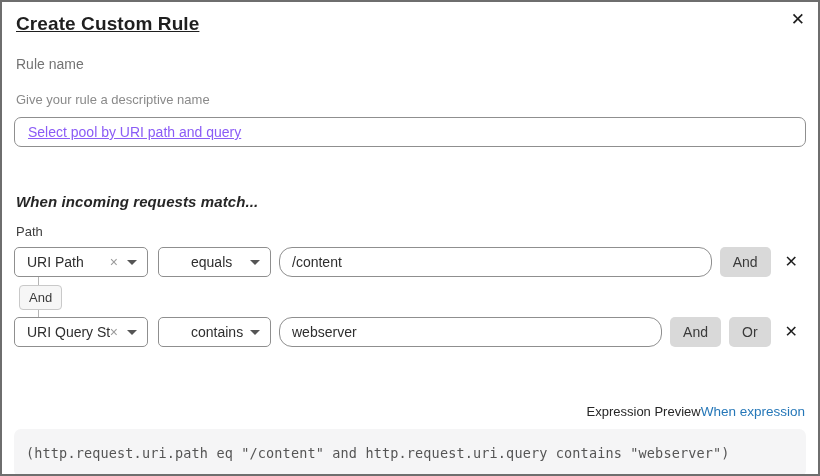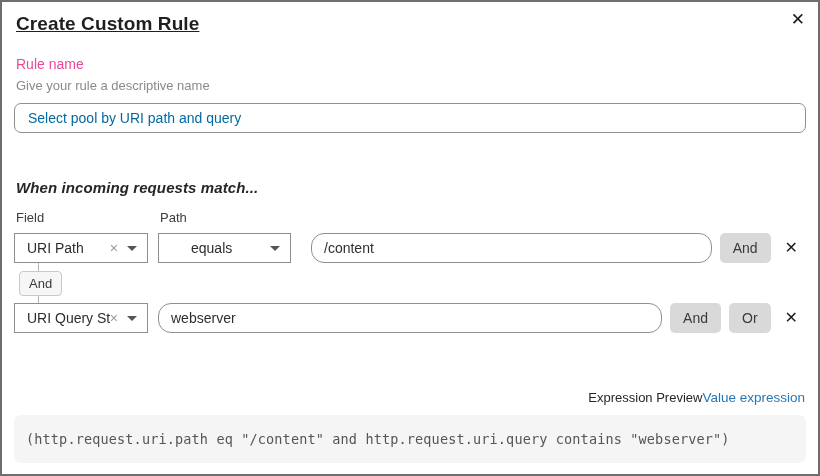--- a/index.html
+++ b/index.html
@@ -36,43 +36,44 @@
     color: #1c1c1c;
     cursor: pointer;
     line-height: 1;
     padding: 2px;
   }
 
   .field-label {
     margin-top: 21px;
     padding-left: 2px;
     font-size: 14px;
-    color: #ec4899;
+    color: #737373;
   }
 
   .helper-text {
-    margin-top: 6px;
+    margin-top: 20px;
     padding-left: 2px;
     font-size: 13px;
     color: #8a8a8a;
   }
 
   .name-input {
     display: block;
     margin-top: 10px;
     width: 100%;
     height: 30px;
     border: 1px solid #8f8f8f;
     border-radius: 7px;
     padding: 0 13px;
     font-size: 14px;
-    color: #0369a1;
+    color: #8b5cf6;
     font-family: inherit;
     outline: none;
     background: #fff;
+    text-decoration: underline;
   }
 
   .section-heading {
     margin: 46px 0 0 2px;
     font-size: 15px;
     font-weight: 700;
     color: #262626;
     letter-spacing: 0.1px;
     font-style: italic;
   }
@@ -93,30 +94,30 @@
     margin-top: 8px;
     height: 30px;
   }
 
   .select {
     display: flex;
     align-items: center;
     width: 134px;
     height: 30px;
     border: 1px solid #8f8f8f;
-    border-radius: 0;
+    border-radius: 5px;
     padding: 0 10px 0 12px;
     font-size: 14px;
     color: #2e2e2e;
     background: #fff;
     cursor: pointer;
     flex: none;
   }
   .select.field-select { margin-right: 10px; }
-  .select.operator-select { width: 133px; margin-right: 20px; padding-left: 32px; }
+  .select.operator-select { width: 113px; margin-right: 8px; padding-left: 32px; }
   .select .sel-text { flex: 1; white-space: nowrap; overflow: hidden; }
   .select .clear-x { color: #9a9a9a; font-size: 14px; margin-right: 9px; line-height: 1; cursor: pointer; }
   .caret {
     width: 0; height: 0; flex: none;
     border-left: 5px solid transparent;
     border-right: 5px solid transparent;
     border-top: 5px solid #555;
   }
 
   .value-input {
@@ -207,21 +208,20 @@
   <h1 class="dialog-title">Create Custom Rule</h1>
   <span class="close-btn">✕</span>
 
   <div class="field-label">Rule name</div>
   <div class="helper-text">Give your rule a descriptive name</div>
   <input class="name-input" type="text" value="Select pool by URI path and query" style="">
 
   <div class="section-heading">When incoming requests match...</div>
 
   <div class="col-labels">
-    <div class="c1">Field</div>
     <div class="c3">Path</div>
   </div>
 
   <div class="cond-row">
     <div class="select field-select">
       <span class="sel-text">URI Path</span>
       <span class="clear-x">×</span>
       <span class="caret"></span>
     </div>
     <div class="select operator-select">
@@ -238,27 +238,31 @@
     <span class="and-chip">And</span>
     <div class="vline bottom"></div>
   </div>
 
   <div class="cond-row" style="margin-top:0;">
     <div class="select field-select">
       <span class="sel-text">URI Query St...</span>
       <span class="clear-x">×</span>
       <span class="caret"></span>
     </div>
+    <div class="select operator-select">
+      <span class="sel-text">contains</span>
+      <span class="caret"></span>
+    </div>
     <input class="value-input" type="text" value="webserver" style="">
     <button class="conj-btn">And</button>
     <button class="conj-btn">Or</button>
     <span class="row-delete">✕</span>
   </div>
 
   <div class="preview-head">
     <span class="preview-label">Expression Preview</span>
-    <a class="edit-link" href="#">Value expression</a>
+    <a class="edit-link" href="#">When expression</a>
   </div>
   <div class="code-box">
     <span class="code-text">(http.request.uri.path eq "/content" and http.request.uri.query contains "webserver")</span>
   </div>
 
 </div>
 
 </body></html>

